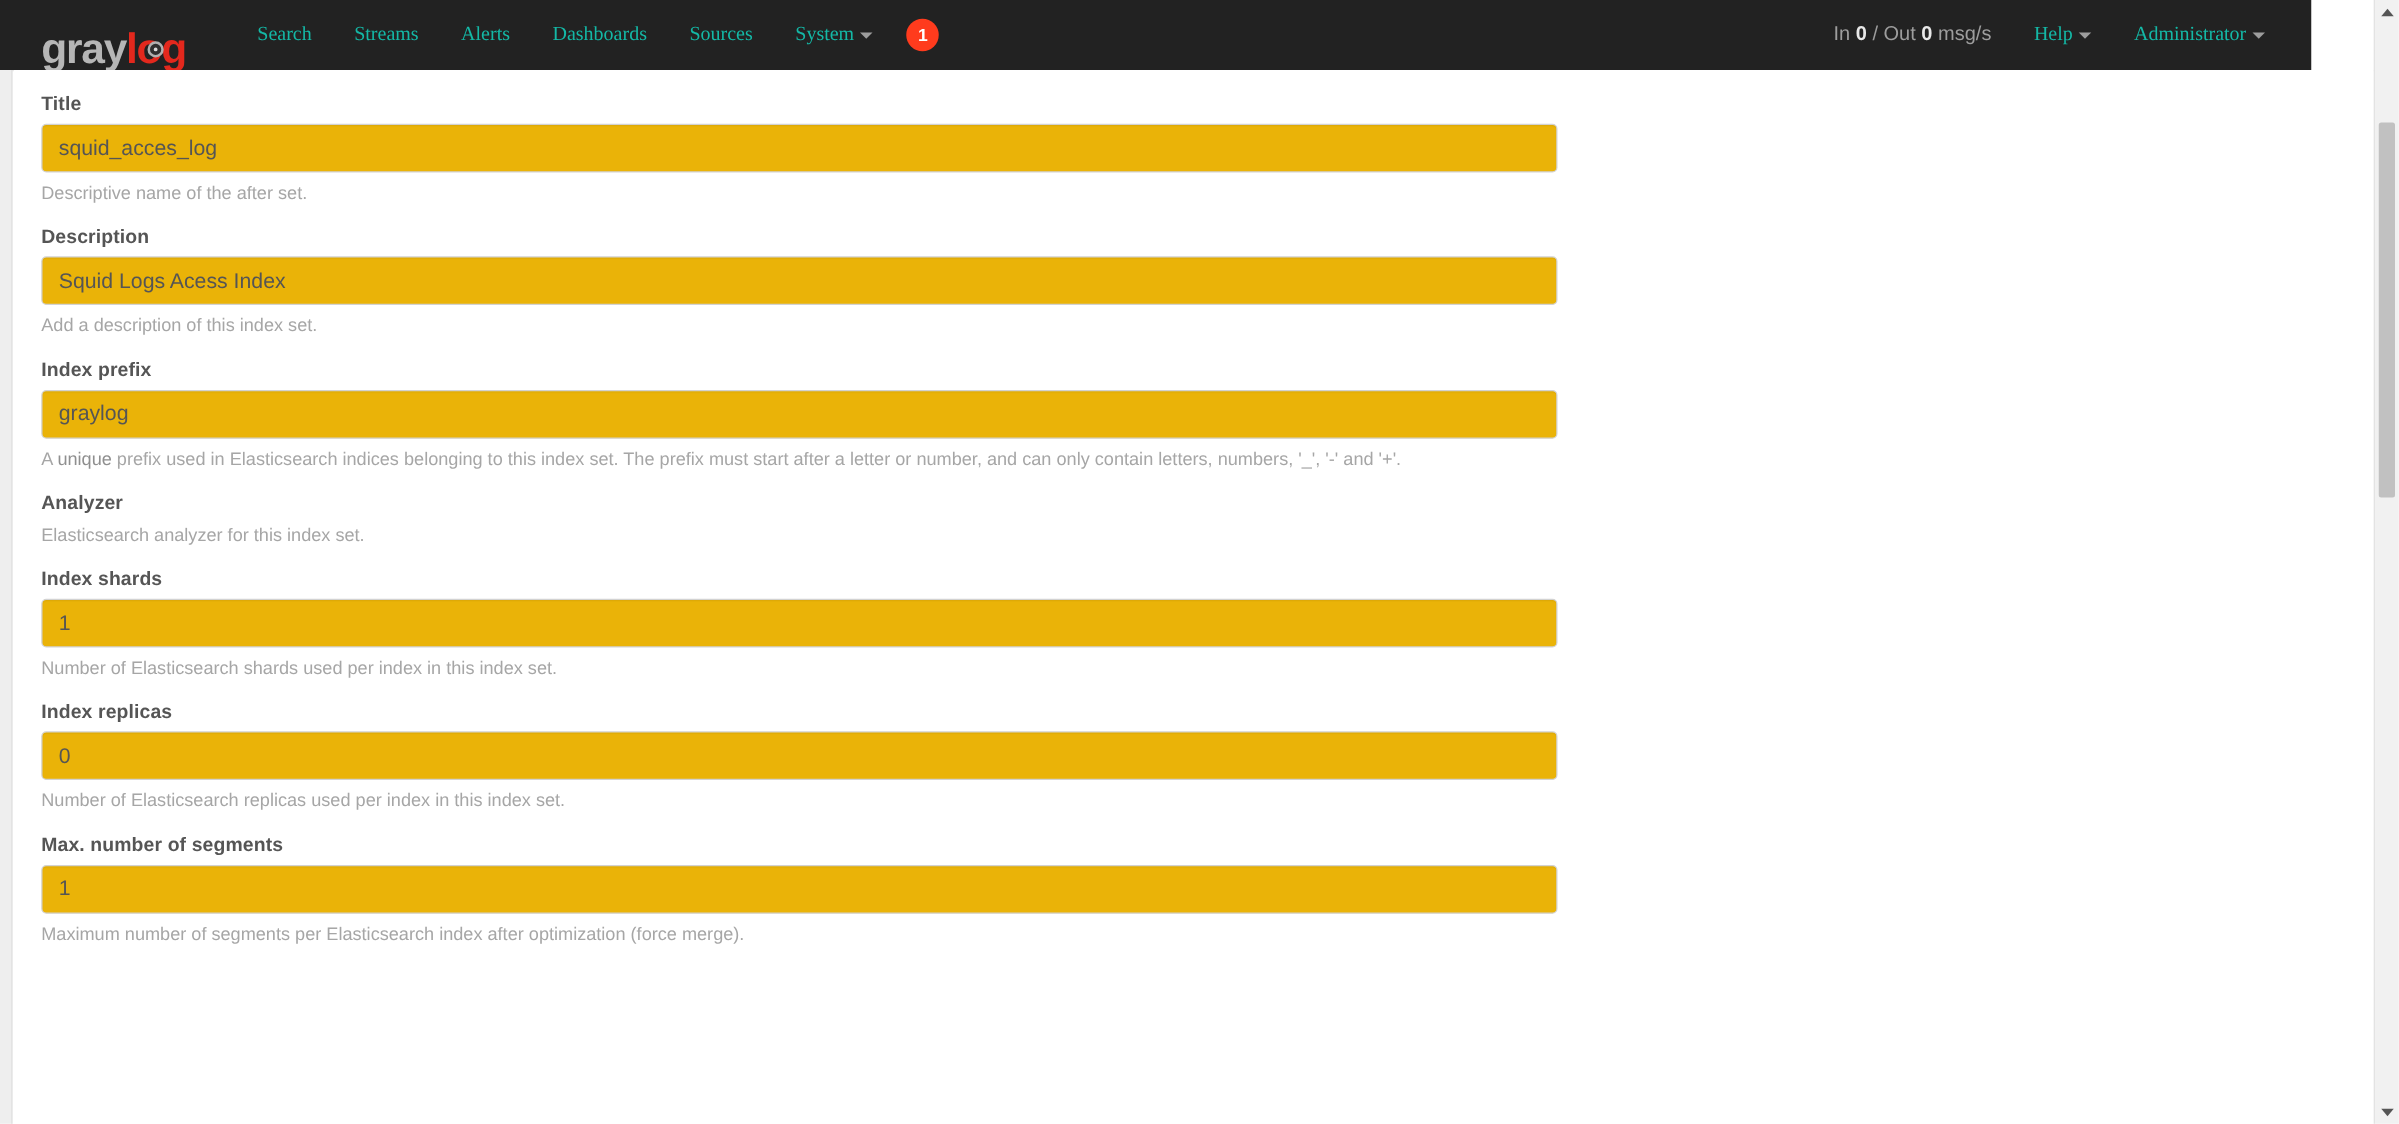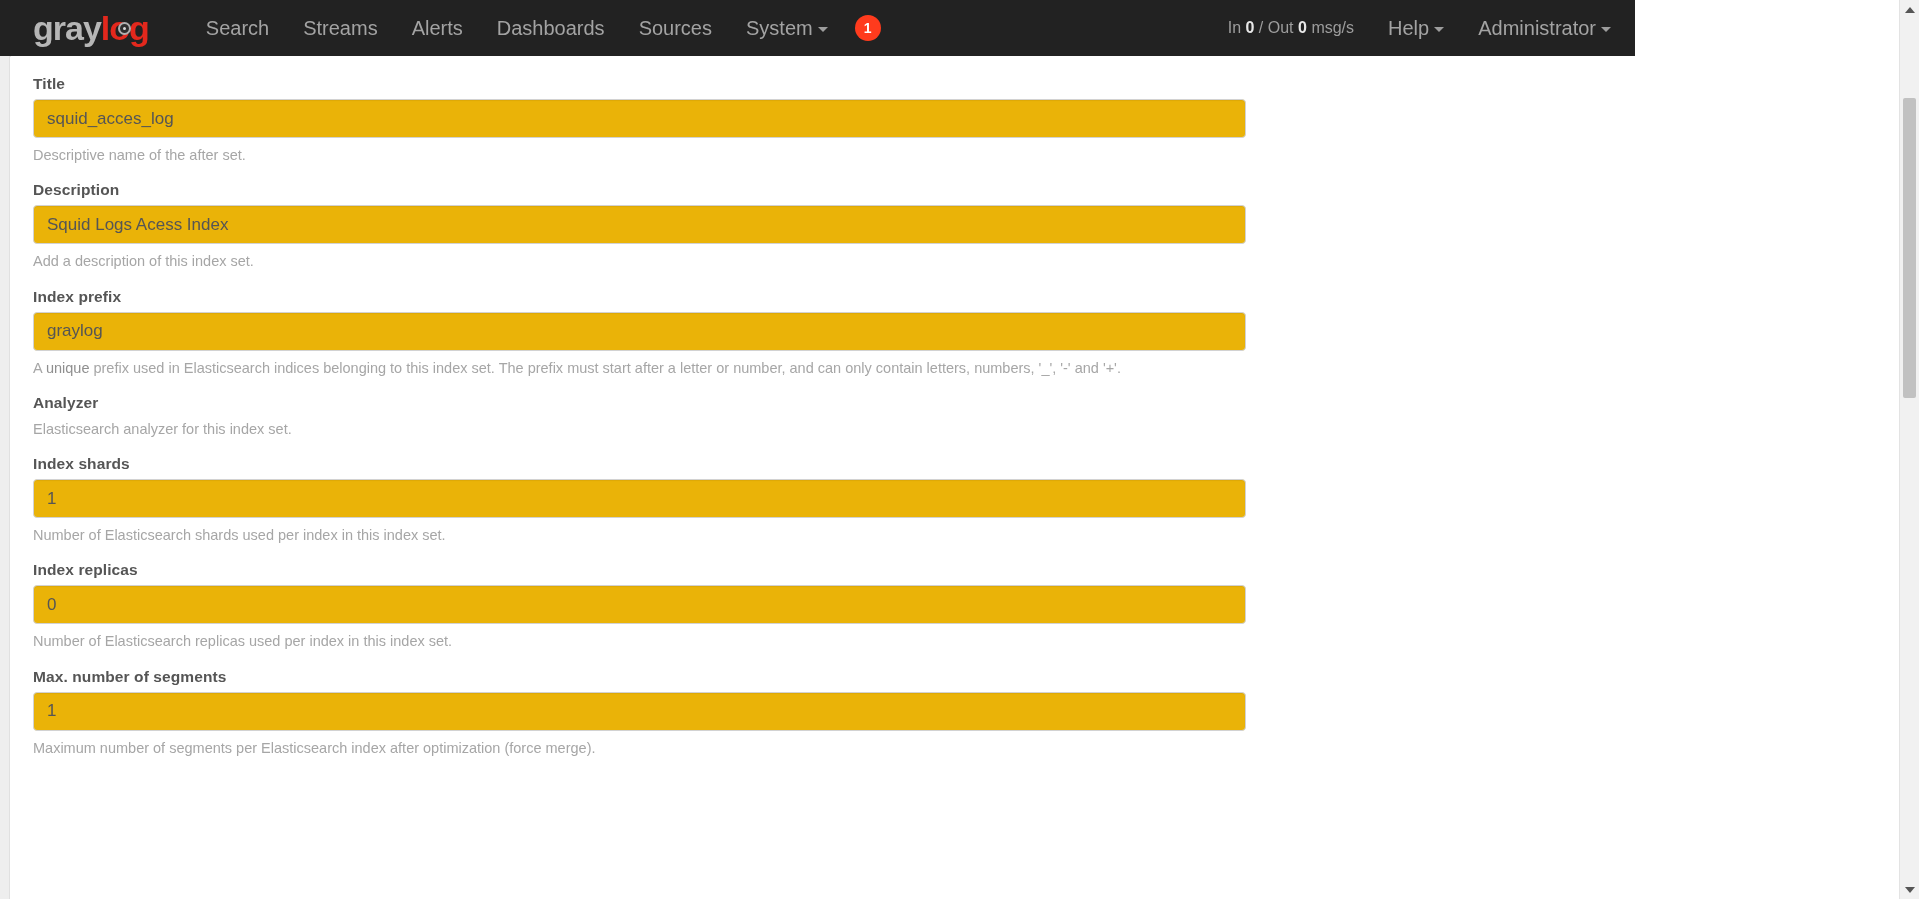--- a/index.html
+++ b/index.html
@@ -8,25 +8,25 @@
     width: 1919px; height: 899px;
     overflow: hidden;
     background: #ffffff;
     font-family: "Liberation Sans", sans-serif;
   }
 
   
   .navbar {
     position: absolute;
     top: 0; left: 0;
-    width: 1635px;
+    width: 1849px;
     height: 56px;
     background: #222222;
     display: flex;
-    align-items: center;
+    align-items: flex-end;
   }
   .brand {
     margin-left: 33px;
     margin-right: 40px;
     display: flex;
     align-items: baseline;
     font-size: 34px;
     font-weight: bold;
     letter-spacing: -1px;
     line-height: 1;
@@ -46,26 +46,27 @@
     content: "";
     position: absolute;
     left: 3px; top: 3px;
     width: 3px; height: 3px;
     border-radius: 50%;
     background: #d9d9d9;
   }
 
   .nav-links { display: flex; align-items: center; }
   .nav-item {
-    color: #a3a3a3;
-    font-size: 20px;
+    color: #14b8a6;
+    font-size: 16px;
     padding: 0 17px;
     line-height: 56px;
     cursor: pointer;
     white-space: nowrap;
+    font-family: Liberation Serif, serif;
   }
   .caret {
     display: inline-block;
     margin-left: 5px;
     width: 0; height: 0;
     border-left: 5px solid transparent;
     border-right: 5px solid transparent;
     border-top: 5px solid #9d9d9d;
     vertical-align: middle;
   }
@@ -82,21 +83,21 @@
     color: #ffffff;
     font-size: 14px;
     font-weight: bold;
     cursor: pointer;
   }
 
   .nav-right {
     margin-left: auto;
     display: flex;
     align-items: center;
-    padding-right: 7px;
+    padding-right: 20px;
   }
   .throughput {
     color: #9d9d9d;
     font-size: 16px;
     padding: 0 17px;
     white-space: nowrap;
   }
   .throughput b { color: #e8e8e8; }
 
   

